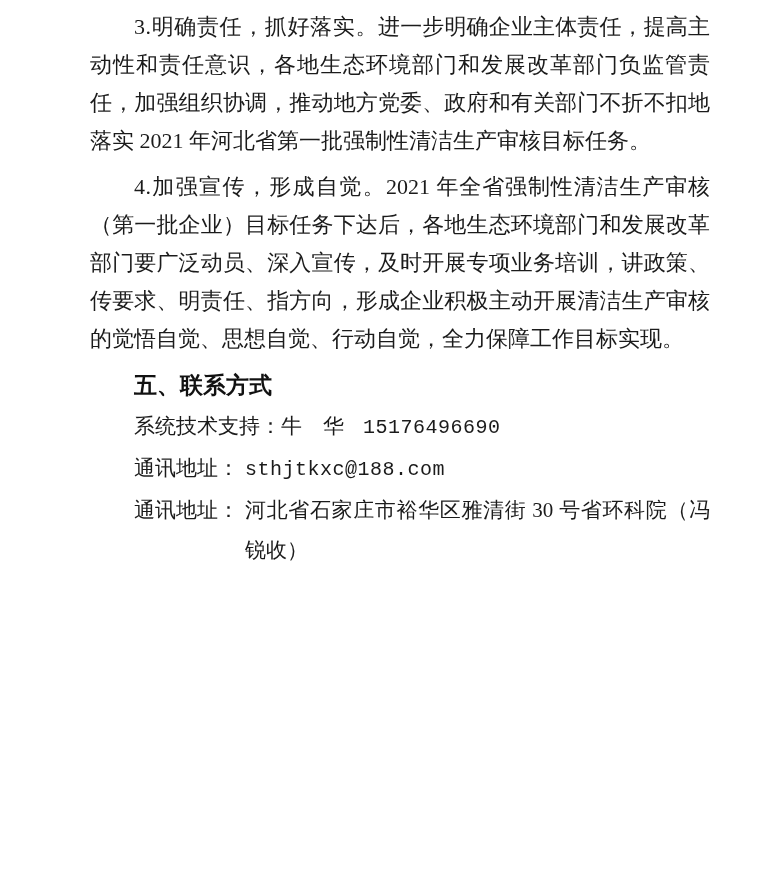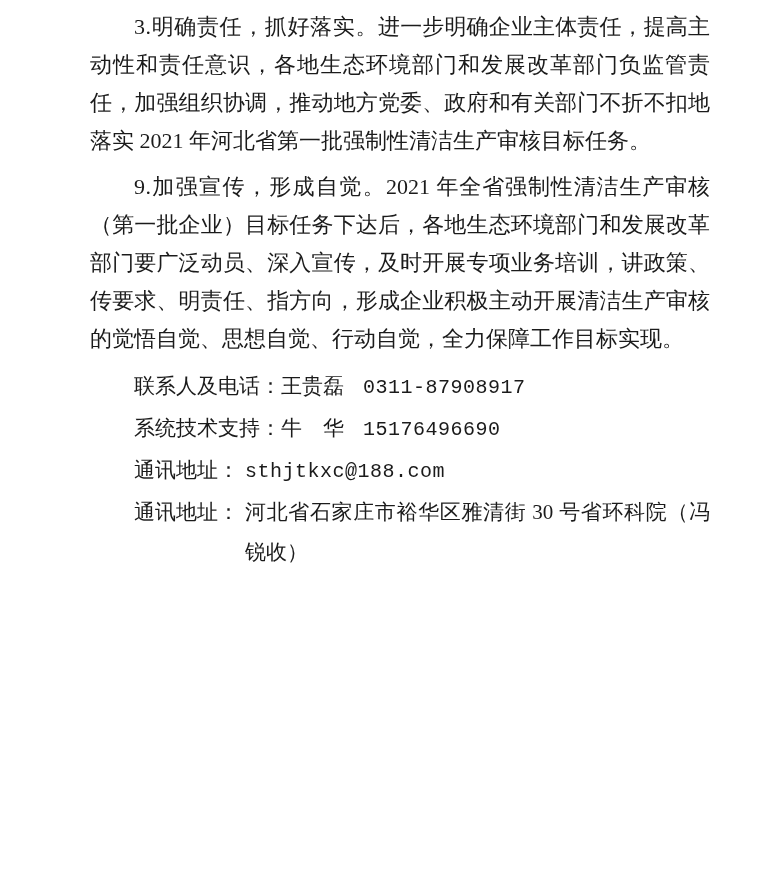--- a/index.html
+++ b/index.html
@@ -79,30 +79,26 @@
 </style>
 </head>
 <body>
 
 <main class="page">
   <section class="content">
 
     <p class="para"><span class="lead">3.明确责任，抓好落实。</span><span>进一步明确企业主体责任，提高主动性和责任意识，各地生态环境部门和发展改革部门负监管责任，加强组织协调，推动地方党委、政府和有关部门不折不扣地落实 2021 年河北省第一批强制性清洁生产审核目标任务。</span></p>
 
 
-    <p class="para"><span class="lead">9.加强宣传，形成自觉。</span><span>2021 年全省强制性清洁生产审核（第一批企业）目标任务下达后，各地生态环境部门和发展改革部门要广泛动员、深入宣传，及时开展专项业务培训，讲政策、传要求、明责任、指方向，形成企业积极主动开展清洁生产审核的觉悟自觉、思想自觉、行动自觉，全力保障工作目标实现。</span></p>
+    <p class="para"><span class="lead">4.加强宣传，形成自觉。</span><span>2021 年全省强制性清洁生产审核（第一批企业）目标任务下达后，各地生态环境部门和发展改革部门要广泛动员、深入宣传，及时开展专项业务培训，讲政策、传要求、明责任、指方向，形成企业积极主动开展清洁生产审核的觉悟自觉、思想自觉、行动自觉，全力保障工作目标实现。</span></p>
 
+    <h2 class="heading">五、联系方式</h2>
 
     <div class="contacts">
 
-      <div class="c-row">
-        <span class="c-label wide">联系人及电话：</span>
-        <span class="c-name">王贵磊</span>
-        <span class="c-phone">0311-87908917</span>
-      </div>
 
 
       <div class="c-row">
         <span class="c-label wide">系统技术支持：</span>
         <span class="c-name">牛　华</span>
         <span class="c-phone">15176496690</span>
       </div>
 
       <div class="c-row">
         <span class="c-label">通讯地址：</span>

